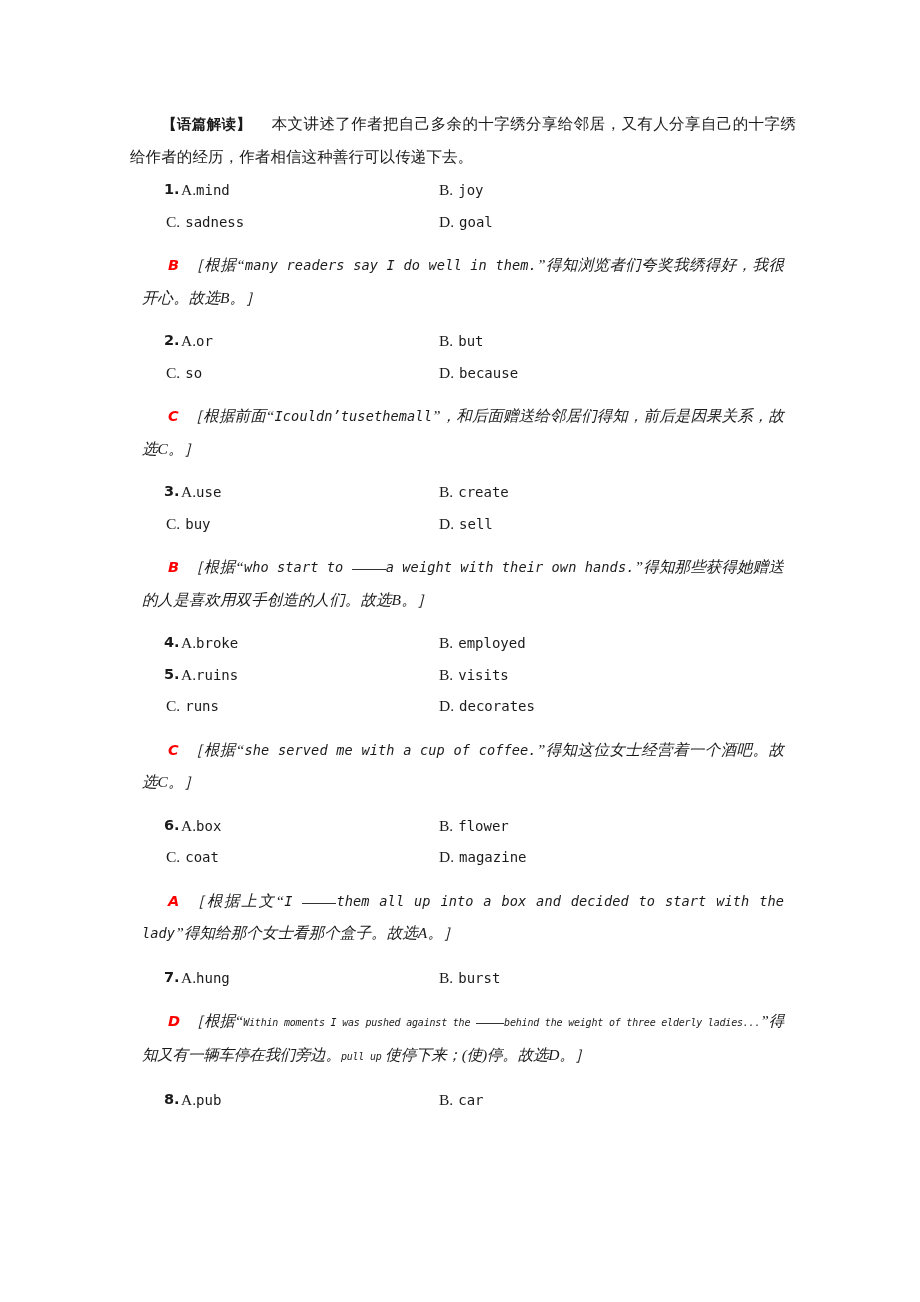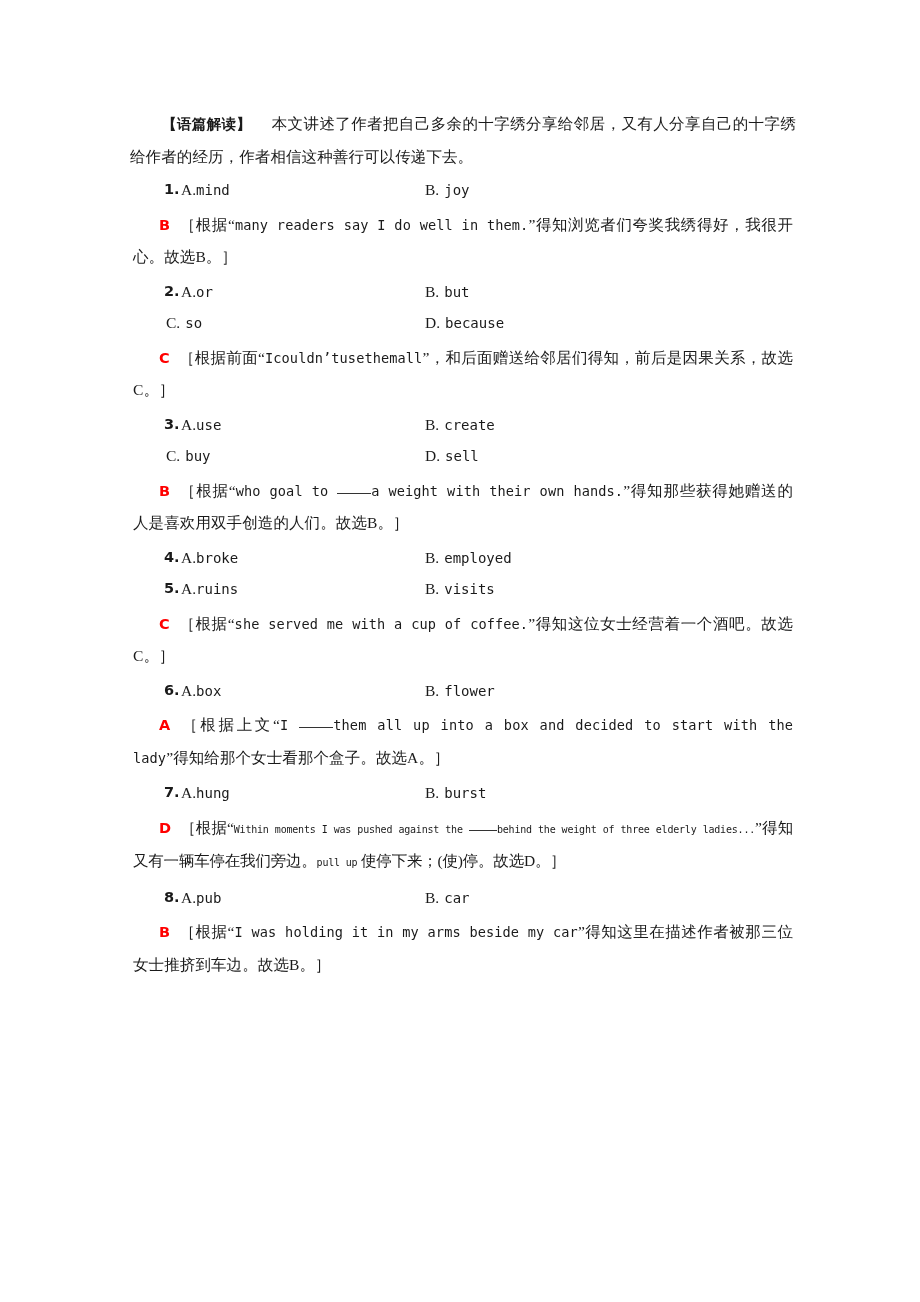--- a/index.html
+++ b/index.html
@@ -75,39 +75,40 @@
     left: 36px;
     font-family: "DejaVu Sans Mono", "Liberation Mono", monospace;
     font-size: 14px;
   }
   .opt-c .lt {
     font-family: "Liberation Serif", "DejaVu Serif", serif;
     font-size: 15.5px;
   }
   .opt-b, .opt-d {
     position: absolute;
-    left: 295px;
+    left: 309px;
     font-family: "DejaVu Sans Mono", "Liberation Mono", monospace;
     font-size: 14px;
     text-align: center;
   }
   .opt-b .lt, .opt-d .lt {
     font-family: "Liberation Serif", "DejaVu Serif", serif;
     font-size: 15.5px;
   }
   .optsp { display: inline-block; width: 5px; }
 
   
   .expl {
     font-size: 15.5px;
     line-height: 31.5px;
     text-align: justify;
     text-indent: 26px;
-    margin: 3px;
+    margin: 12px;
     letter-spacing: 0.1px;
+    font-style: italic;
   }
   .ans {
     color: #ff0000;
     font-family: "DejaVu Sans", "Liberation Sans", sans-serif;
     font-weight: bold;
     font-size: 14.5px;
   }
   .ans-gap { display: inline-block; width: 9px; }
   .en {
     font-family: "DejaVu Sans Mono", "Liberation Mono", monospace;
@@ -138,20 +139,24 @@
   <div class="content">
 
     <p class="intro"><span class="intro-label">【语篇解读】</span><span class="intro-gap"></span><span>本文讲述了作者把自己多余的十字绣分享给邻居，又有人分享自己的十字绣给作者的经历，作者相信这种善行可以传递下去。</span></p>
 
     <div class="qblock">
       <div class="opt-row">
         <span class="qnum">1.</span>
         <span class="opt-a"><span class="lt">A.</span><span>mind</span></span>
         <span class="opt-b"><span class="lt">B.</span><span class="optsp"></span><span>joy</span></span>
       </div>
+      <div class="opt-row">
+        <span class="opt-c"><span class="lt">C.</span><span class="optsp"></span><span>sadness</span></span>
+        <span class="opt-d"><span class="lt">D.</span><span class="optsp"></span><span>goal</span></span>
+      </div>
       <p class="expl"><span class="ans">B</span><span class="ans-gap"></span><span>［根据</span><span>“</span><span class="en">many readers say I do well in them.</span><span>”</span><span>得知浏览者们夸奖我绣得好，我很开心。故选B。］</span></p>
     </div>
 
     <div class="qblock">
       <div class="opt-row">
         <span class="qnum">2.</span>
         <span class="opt-a"><span class="lt">A.</span><span>or</span></span>
         <span class="opt-b"><span class="lt">B.</span><span class="optsp"></span><span>but</span></span>
       </div>
       <div class="opt-row">
@@ -164,61 +169,68 @@
     <div class="qblock">
       <div class="opt-row">
         <span class="qnum">3.</span>
         <span class="opt-a"><span class="lt">A.</span><span>use</span></span>
         <span class="opt-b"><span class="lt">B.</span><span class="optsp"></span><span>create</span></span>
       </div>
       <div class="opt-row">
         <span class="opt-c"><span class="lt">C.</span><span class="optsp"></span><span>buy</span></span>
         <span class="opt-d"><span class="lt">D.</span><span class="optsp"></span><span>sell</span></span>
       </div>
-      <p class="expl"><span class="ans">B</span><span class="ans-gap"></span><span>［根据</span><span>“</span><span class="en">who goal to </span><span class="blank"></span><span class="en">a weight with their own hands.</span><span>”</span><span>得知那些获得她赠送的人是喜欢用双手创造的人们。故选B。］</span></p>
+      <p class="expl"><span class="ans">B</span><span class="ans-gap"></span><span>［根据</span><span>“</span><span class="en">who start to </span><span class="blank"></span><span class="en">a weight with their own hands.</span><span>”</span><span>得知那些获得她赠送的人是喜欢用双手创造的人们。故选B。］</span></p>
     </div>
 
     <div class="qblock">
       <div class="opt-row">
         <span class="qnum">4.</span>
         <span class="opt-a"><span class="lt">A.</span><span>broke</span></span>
         <span class="opt-b"><span class="lt">B.</span><span class="optsp"></span><span>employed</span></span>
       </div>
     </div>
 
     <div class="qblock">
       <div class="opt-row">
         <span class="qnum">5.</span>
         <span class="opt-a"><span class="lt">A.</span><span>ruins</span></span>
         <span class="opt-b"><span class="lt">B.</span><span class="optsp"></span><span>visits</span></span>
       </div>
+      <div class="opt-row">
+        <span class="opt-c"><span class="lt">C.</span><span class="optsp"></span><span>runs</span></span>
+        <span class="opt-d"><span class="lt">D.</span><span class="optsp"></span><span>decorates</span></span>
+      </div>
       <p class="expl"><span class="ans">C</span><span class="ans-gap"></span><span>［根据</span><span>“</span><span class="en">she served me with a cup of coffee.</span><span>”</span><span>得知这位女士经营着一个酒吧。故选C。］</span></p>
     </div>
 
     <div class="qblock">
       <div class="opt-row">
         <span class="qnum">6.</span>
         <span class="opt-a"><span class="lt">A.</span><span>box</span></span>
         <span class="opt-b"><span class="lt">B.</span><span class="optsp"></span><span>flower</span></span>
       </div>
+      <div class="opt-row">
+        <span class="opt-c"><span class="lt">C.</span><span class="optsp"></span><span>coat</span></span>
+        <span class="opt-d"><span class="lt">D.</span><span class="optsp"></span><span>magazine</span></span>
+      </div>
       <p class="expl"><span class="ans">A</span><span class="ans-gap"></span><span>［根据上文</span><span>“</span><span class="en">I </span><span class="blank"></span><span class="en">them all up into a box and decided to start with the lady</span><span>”</span><span>得知给那个女士看那个盒子。故选A。］</span></p>
     </div>
 
     <div class="qblock">
       <div class="opt-row">
         <span class="qnum">7.</span>
         <span class="opt-a"><span class="lt">A.</span><span>hung</span></span>
         <span class="opt-b"><span class="lt">B.</span><span class="optsp"></span><span>burst</span></span>
       </div>
       <p class="expl tight"><span class="ans">D</span><span class="ans-gap"></span><span>［根据</span><span>“</span><span class="en-sm">Within moments I was pushed against the </span><span class="blank-sm"></span><span class="en-sm">behind the weight of three elderly ladies...</span><span>”</span><span>得知又有一辆车停在我们旁边。</span><span class="en-sm">pull up</span><span> 使停下来；(使)停。故选D。］</span></p>
     </div>
 
     <div class="qblock">
       <div class="opt-row">
         <span class="qnum">8.</span>
         <span class="opt-a"><span class="lt">A.</span><span>pub</span></span>
         <span class="opt-b"><span class="lt">B.</span><span class="optsp"></span><span>car</span></span>
       </div>
-      <p class="expl"><span class="ans">B</span><span class="ans-gap"></span><span>［根据</span><span>“</span><span class="en">I was holding it in my arms beside my car</span><span>”</span><span>得知这里在描述作者被那三位女士推挤到车边。故选B。］</span></p>
     </div>
 
   </div>
 </div>
 
 </body></html>

